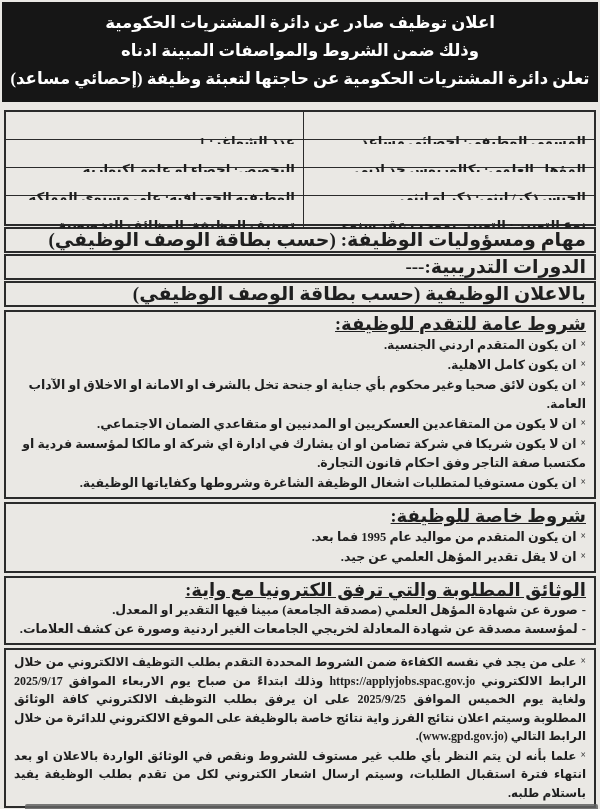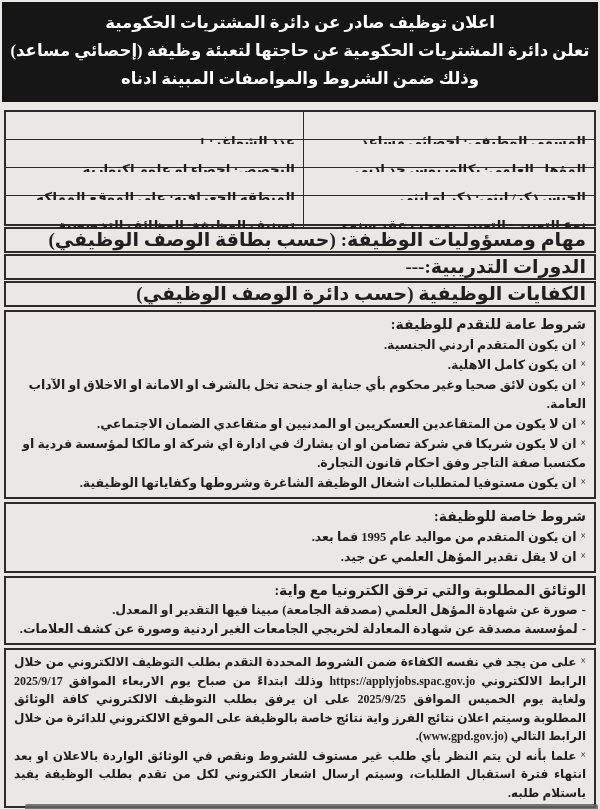--- a/index.html
+++ b/index.html
@@ -47,21 +47,21 @@
     padding: 0 8px;
     font-size: 19px;
     white-space: nowrap;
     overflow: hidden;
   }
   .section {
     margin-top: 3px;
     border: 2px solid #2b2b2b;
     padding: 2px 8px 4px 8px;
   }
-  .sec-title { font-size: 14px; line-height: 21px; }
+  .sec-title { font-size: 18px; line-height: 21px; text-decoration: underline; }
   .li { font-size: 12.5px; line-height: 19px; }
   .mk {
     font-size: 9.5px;
     vertical-align: 2px;
     margin-inline-end: 4px;
     color: #3a3a3a;
   }
   .mk-dash { font-size: 12.5px; vertical-align: 0; margin-inline-end: 4px; }
   .notes .li { font-size: 12px; line-height: 18.5px; text-align: justify; }
   .scan-smudge {
@@ -75,48 +75,48 @@
     border-radius: 2px 2px 0 0;
   }
 </style>
 </head>
 <body>
 
 <div class="page" lang="ar">
 
   <div class="ad-header">
     <div class="hline">اعلان توظيف صادر عن دائرة المشتريات الحكومية</div>
+    <div class="hline">وذلك ضمن الشروط والمواصفات المبينة ادناه</div>
     <div class="hline">تعلن دائرة المشتريات الحكومية عن حاجتها لتعبئة وظيفة (إحصائي مساعد)</div>
-    <div class="hline">وذلك ضمن الشروط والمواصفات المبينة ادناه</div>
   </div>
 
   <div class="ad-body">
 
     <div class="details-table">
       <div class="trow">
         <div class="cell cr">المسمى الوظيفي: اخصائي مساعد</div>
         <div class="cell cl">عدد الشواغر: 1</div>
       </div>
       <div class="trow">
         <div class="cell cr">المؤهل العلمي: بكالوريوس حد ادنى</div>
         <div class="cell cl">التخصص: احصاء او علوم اكتوارية</div>
       </div>
       <div class="trow">
         <div class="cell cr">الجنس ذكر/ انثى: ذكر او انثى</div>
-        <div class="cell cl">المنطقة الجغرافية: على الموقع المملكة</div>
+        <div class="cell cl">الوظيفية الجغرافية: على مستوى المملكة</div>
       </div>
       <div class="trow">
         <div class="cell cr">نوع التعيين: التعيين بموجب عقد سنوي</div>
         <div class="cell cl">تصنيف الوظيفة: الوظائف التخصصية</div>
       </div>
     </div>
 
     <div class="full-row">مهام ومسؤوليات الوظيفة: (حسب بطاقة الوصف الوظيفي)</div>
     <div class="full-row">الدورات التدريبية:---</div>
-    <div class="full-row">الكفايات الوظيفية (حسب دائرة الوصف الوظيفي)</div>
+    <div class="full-row">بالاعلان الوظيفية (حسب بطاقة الوصف الوظيفي)</div>
 
     <div class="section">
       <div class="sec-title">شروط عامة للتقدم للوظيفة:</div>
       <p class="li"><span class="mk">×</span><span>ان يكون المتقدم اردني الجنسية.</span></p>
       <p class="li"><span class="mk">×</span><span>ان يكون كامل الاهلية.</span></p>
       <p class="li"><span class="mk">×</span><span>ان يكون لائق صحيا وغير محكوم بأي جناية او جنحة تخل بالشرف او الامانة او الاخلاق او الآداب العامة.</span></p>
       <p class="li"><span class="mk">×</span><span>ان لا يكون من المتقاعدين العسكريين او المدنيين او متقاعدي الضمان الاجتماعي.</span></p>
       <p class="li"><span class="mk">×</span><span>ان لا يكون شريكا في شركة تضامن او ان يشارك في ادارة اي شركة او مالكا لمؤسسة فردية او مكتسبا صفة التاجر وفق احكام قانون التجارة.</span></p>
       <p class="li"><span class="mk">×</span><span>ان يكون مستوفيا لمتطلبات اشغال الوظيفة الشاغرة وشروطها وكفاياتها الوظيفية.</span></p>
     </div>

